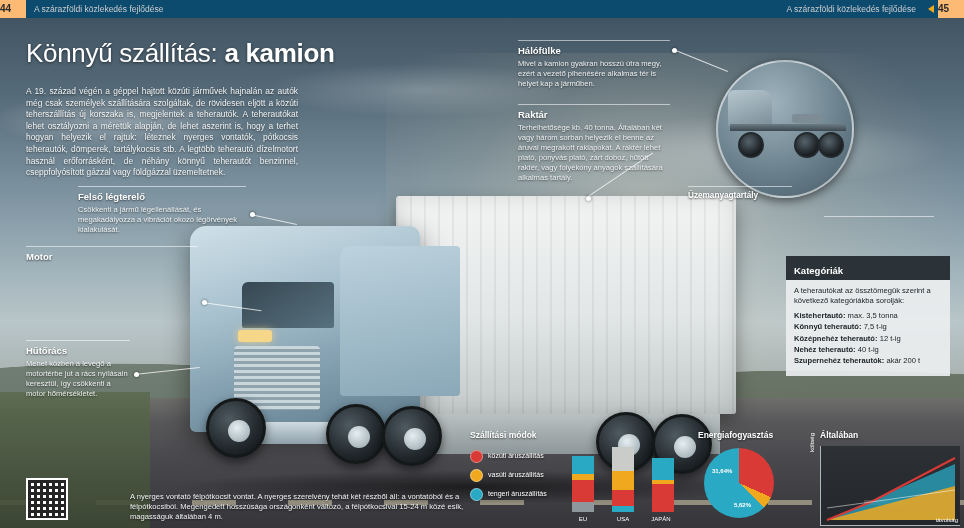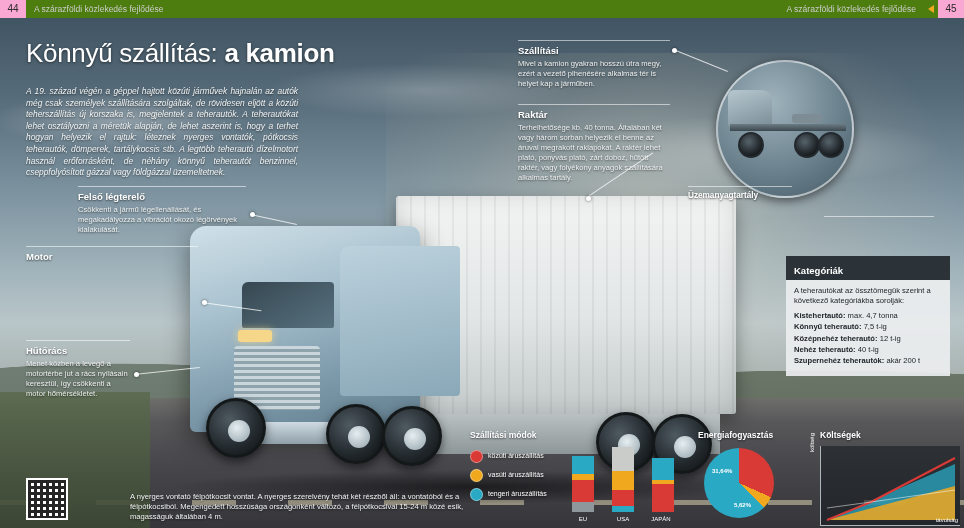--- a/index.html
+++ b/index.html
@@ -55,29 +55,29 @@
   }
   .grass-left {
     position: absolute; left: 0; top: 392px; width: 150px; height: 136px;
     background: linear-gradient(180deg,#5b6b4f,#3c4733);
     opacity: .9;
   }
 
   
   .hdr {
     position: absolute; top: 0; height: 18px; width: 482px;
-    background: #4d7c0f; color: #cfcfcf;
+    background: #0c4a6e; color: #cfcfcf;
     font-size: 8.5px; line-height: 18px;
   }
   .hdr.left { left: 0; }
   .hdr.right { left: 482px; text-align: right; }
   .folio {
     position: absolute; top: 0; width: 26px; height: 18px;
-    background: #f9a8d4; color: #2a2a2a; font-size: 10px; font-weight: normal;
-    line-height: 18px; text-align: center;
+    background: #fdba74; color: #2a2a2a; font-size: 10px; font-weight: bold;
+    line-height: 18px; 
   }
   .folio.l { left: 0; }
   .folio.r { right: 0; }
   .hdr.left .ttl { margin-left: 34px; }
   .hdr.right .ttl { margin-right: 48px; }
   .tri {
     position: absolute; top: 5px; width: 0; height: 0;
     border-top: 4px solid transparent; border-bottom: 4px solid transparent;
   }
   .tri.r { right: 30px; border-right: 6px solid #f0a81e; }
@@ -87,21 +87,20 @@
     position: absolute; left: 26px; top: 38px;
     font-size: 26px; color: #ffffff; letter-spacing: -.3px;
     text-shadow: 0 1px 3px rgba(0,0,0,.55);
   }
   .maintitle b { font-weight: bold; }
   .intro {
     position: absolute; left: 26px; top: 86px; width: 272px;
     font-size: 8.4px; line-height: 11.6px; color: #f2f4f4;
     text-shadow: 0 1px 2px rgba(0,0,0,.5);
     text-align: justify;
-    font-style: italic;
   }
 
   
   .callout { position: absolute; }
   .callout .ttl {
     font-size: 9.5px; font-weight: bold; color: #ffffff; margin-bottom: 3px;
     text-shadow: 0 1px 2px rgba(0,0,0,.6);
   }
   .callout .body {
     font-size: 7.6px; line-height: 10px; color: #eef1f2;
@@ -354,21 +353,21 @@
   <div class="callout" style="left:26px; top:340px; width:104px;">
     <div class="rule"></div>
     <div class="ttl">Hűtőrács</div>
     <div class="body">Menet közben a levegő a motortérbe jut a rács nyílásain keresztül, így csökkenti a motor hőmérsékletet.</div>
   </div>
   <div class="dot" style="left:134px; top:372px;"></div>
   <div class="leader" style="left:134px; top:374px; width:66px; transform:rotate(-6deg);"></div>
 
   <div class="callout" style="left:518px; top:40px; width:152px;">
     <div class="rule"></div>
-    <div class="ttl">Szállítási</div>
+    <div class="ttl">Hálófülke</div>
     <div class="body">Mivel a kamion gyakran hosszú útra megy, ezért a vezető pihenésére alkalmas tér is helyet kap a járműben.</div>
   </div>
   <div class="dot" style="left:672px; top:48px;"></div>
   <div class="leader" style="left:676px; top:50px; width:56px; transform:rotate(22deg);"></div>
 
   <div class="callout" style="left:518px; top:104px; width:152px;">
     <div class="rule"></div>
     <div class="ttl">Raktár</div>
     <div class="body">Terhelhetősége kb. 40 tonna. Általában két vagy három sorban helyezik el benne az áruval megrakott raklapokat. A raktér lehet plató, ponyvás plató, zárt doboz, hűtött raktér, vagy folyékony anyagok szállítására alkalmas tartály.</div>
   </div>
@@ -382,21 +381,21 @@
   </div>
   <div class="callout" style="left:824px; top:216px; width:110px;">
     <div class="rule"></div>
     <div class="ttl" style="font-size:8.2px;margin-top:39px;">Meghajtott kerekek</div>
   </div>
 
   <div class="catbox">
     <h3>Kategóriák</h3>
     <div class="c-body">
       <div class="lead">A teherautókat az össztömegük szerint a következő kategóriákba sorolják:</div>
-      <div class="row"><b>Kistehertautó:</b> <span>max. 4,7 tonna</span></div>
+      <div class="row"><b>Kistehertautó:</b> <span>max. 3,5 tonna</span></div>
       <div class="row"><b>Könnyű teherautó:</b> <span>7,5 t-ig</span></div>
       <div class="row"><b>Középnehéz teherautó:</b> <span>12 t-ig</span></div>
       <div class="row"><b>Nehéz teherautó:</b> <span>40 t-ig</span></div>
       <div class="row"><b>Szupernehéz teherautók:</b> <span>akár 200 t</span></div>
     </div>
   </div>
 
   <div class="note">A nyerges vontató félpótkocsit vontat. A nyerges szerelvény tehát két részből áll: a vontatóból és a félpótkocsiból. Megengedett hosszúsága országonként változó, a félpótkocsival 15-24 m közé esik, magasságuk általában 4 m.</div>
   <div class="qr">
       <i></i>
@@ -445,21 +444,21 @@
       <div class="xl" style="left:80px;">JAPÁN</div>
     </div>
 
     <div style="position:absolute; left:228px; top:0;" class="chart-title">Energiafogyasztás</div>
     <div class="pie-wrap">
       <div class="pie" style="background: conic-gradient(#d93a36 0deg 114deg, #f0a81e 114deg 134deg, #2aa9c4 134deg 360deg);"></div>
       <div class="pie-lab" style="left:14px; top:22px;">31,64%</div>
       <div class="pie-lab" style="left:36px; top:56px;">5,62%</div>
     </div>
 
-    <div style="position:absolute; left:350px; top:0;" class="chart-title">Költségek</div>
+    <div style="position:absolute; left:350px; top:0;" class="chart-title">Általában</div>
     <div class="line-chart">
       <svg width="140" height="80" viewBox="0 0 140 80">
         <polygon points="6,74 134,18 134,74" fill="#2aa9c4" opacity="0.75"></polygon>
         <polygon points="6,74 134,40 134,74" fill="#f0a81e" opacity="0.85"></polygon>
         <polyline points="6,74 50,56 92,34 134,12" fill="none" stroke="#d93a36" stroke-width="2"></polyline>
         <polyline points="6,62 50,56 92,50 134,44" fill="none" stroke="#ffffff" stroke-width="1" opacity="0.5"></polyline>
       </svg>
       <div class="lc-axis-y">költség</div>
       <div class="lc-axis-x">távolság</div>
     </div>

